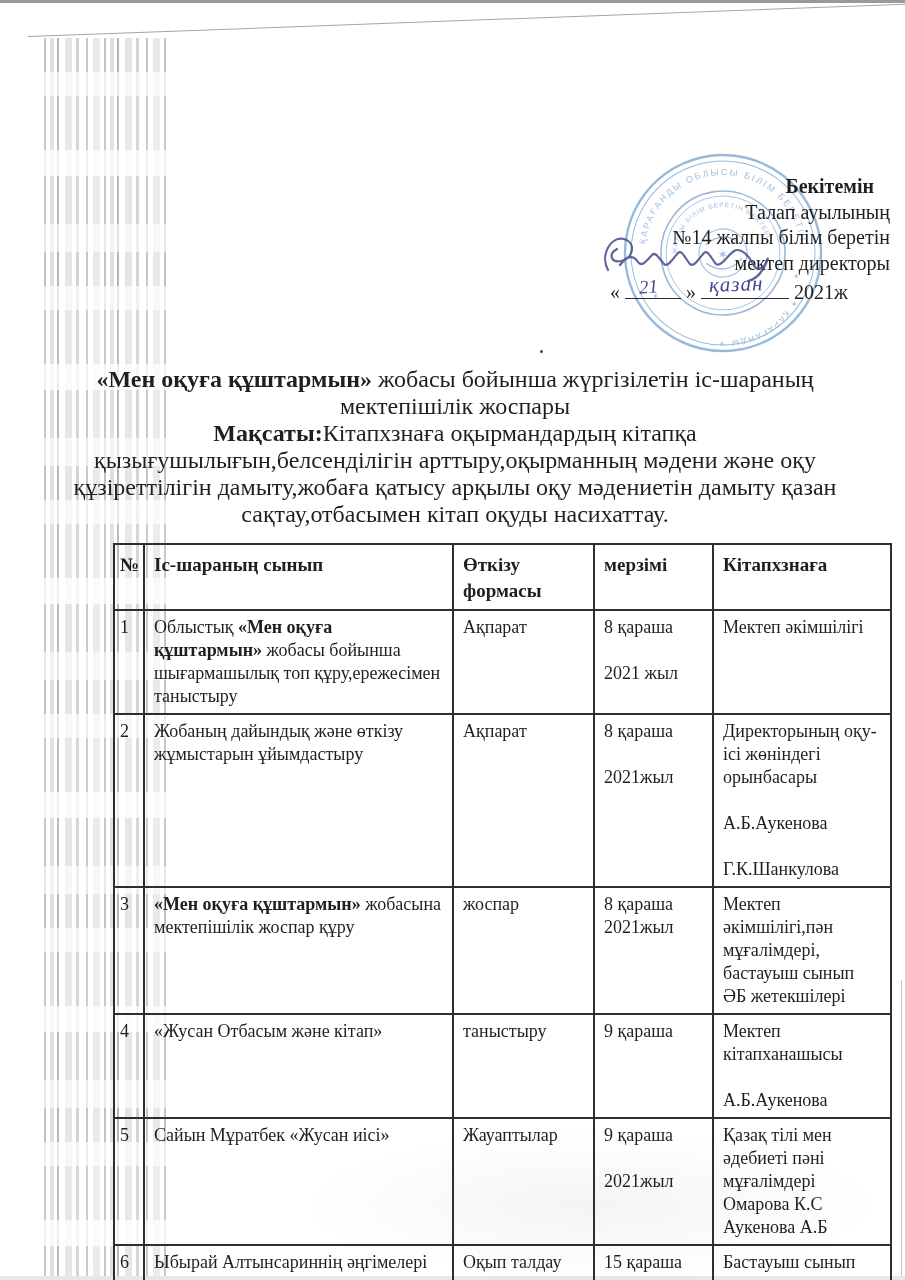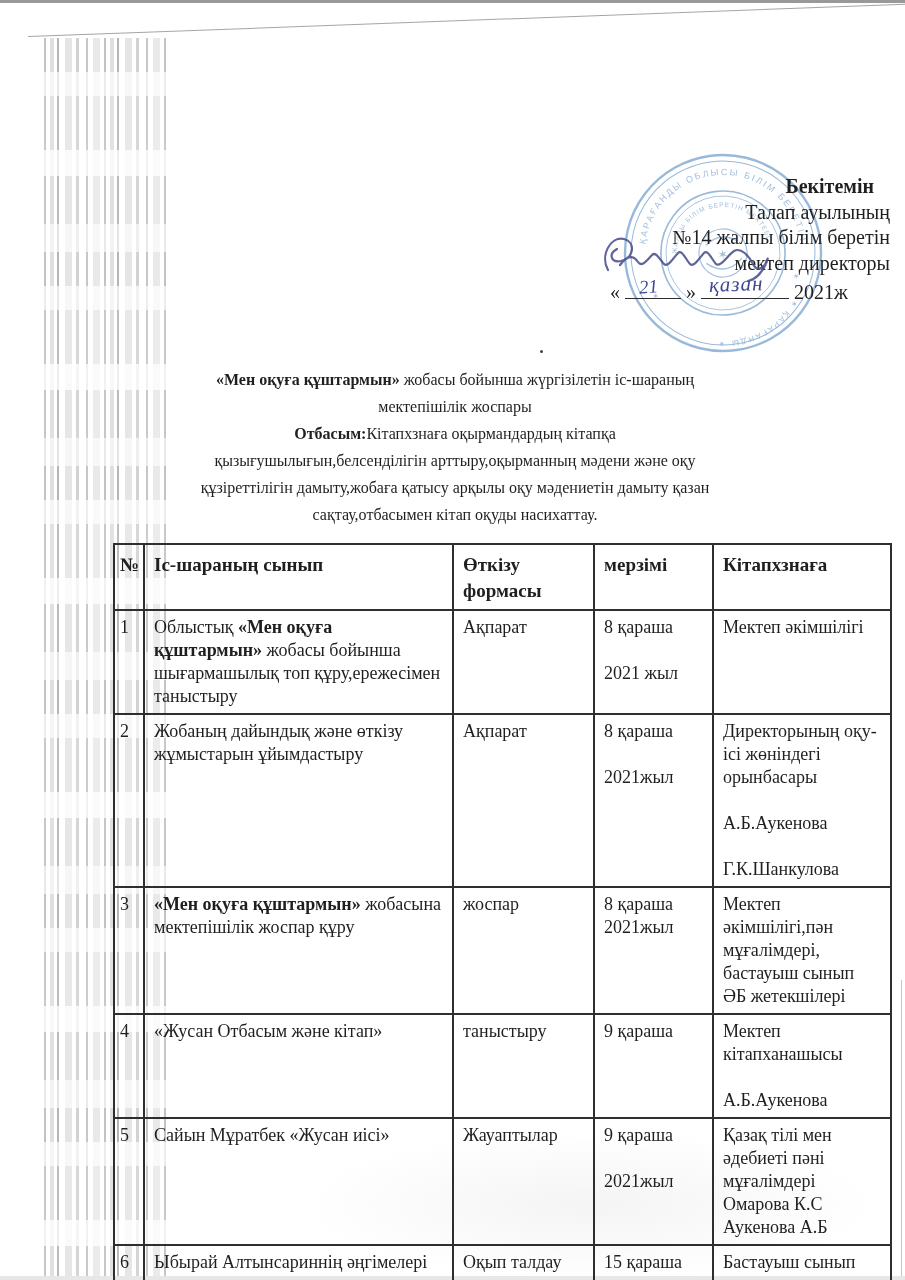--- a/index.html
+++ b/index.html
@@ -47,21 +47,21 @@
   .date-row{position:relative;height:30px;text-align:left;padding-left:50px;font-size:20px;}
   .u-day{display:inline-block;width:56px;border-bottom:1.6px solid #2c2c2c;position:relative;height:22px;}
   .u-month{display:inline-block;width:88px;border-bottom:1.6px solid #2c2c2c;position:relative;height:22px;}
   .hand{font-style:italic;color:#3f4790;font-family:"Liberation Serif",serif;}
   .hand-day{position:absolute;left:14px;top:-2px;font-size:19px;transform:rotate(-5deg);}
   .hand-month{position:absolute;left:8px;top:-4px;font-size:21px;transform:rotate(-2deg);letter-spacing:1px;}
   .stamp-wrap{position:absolute;left:613px;top:143px;width:220px;height:220px;opacity:.8;}
   .sig-svg{position:absolute;left:598px;top:226px;width:185px;height:60px;}
   
   .doc-title{position:absolute;left:60px;top:366px;width:790px;text-align:center;
-    font-size:16px;line-height:27px;}
+    font-size:24px;line-height:27px;}
   .doc-title .b{font-weight:bold;}
   .title-dot{position:absolute;left:540px;top:350px;width:3px;height:3px;background:#444;border-radius:50%;}
   
   table.plan{position:absolute;left:113px;top:543px;width:777px;border-collapse:collapse;
     table-layout:fixed;font-size:18px;}
   table.plan th, table.plan td{
     border:2px solid #2e2e2e;vertical-align:top;text-align:left;
     padding:5px 9px;white-space:pre-line;line-height:23px;overflow:hidden;}
   table.plan th{font-size:19px;line-height:26px;padding-top:7px;}
   table.plan td.num, table.plan th.num{padding-left:5px;padding-right:2px;}
@@ -122,21 +122,21 @@
 <svg class="sig-svg" viewBox="0 0 185 60">
   <g fill="none" stroke="#4a4f8c" stroke-width="2.2" stroke-linecap="round" opacity=".88">
     <path d="M10 44 C 2 30, 12 10, 26 13 C 38 16, 36 32, 23 35 C 13 37, 10 28, 19 23"></path>
     <path d="M22 39 C 30 28, 36 30, 40 36 C 44 42, 50 33, 54 29 C 58 25, 62 34, 66 38 C 70 42, 76 31, 80 27 C 84 23, 88 34, 92 38 C 96 42, 102 31, 106 27 C 110 23, 114 34, 118 38 C 122 42, 130 29, 136 25 C 143 21, 151 30, 155 38 C 159 46, 166 43, 169 34 C 172 26, 166 52, 150 55"></path>
   </g>
 </svg>
 
 <div class="doc-title">
   <div><span class="b">«Мен оқуға құштармын»</span><span>  жобасы бойынша жүргізілетін  іс-шараның</span></div>
   <div>мектепішілік  жоспары</div>
-  <div><span class="b">Отбасым:</span><span>Кітапхзнаға оқырмандардың кітапқа</span></div>
+  <div><span class="b">Мақсаты:</span><span>Кітапхзнаға оқырмандардың кітапқа</span></div>
   <div>қызығушылығын,белсенділігін арттыру,оқырманның мәдени және оқу</div>
   <div>құзіреттілігін дамыту,жобаға қатысу арқылы оқу мәдениетін дамыту қазан</div>
   <div>сақтау,отбасымен кітап оқуды насихаттау.</div>
 </div>
 
 <table class="plan">
   <colgroup>
       <col style="width:30px">
       <col style="width:309px">
       <col style="width:141px">

